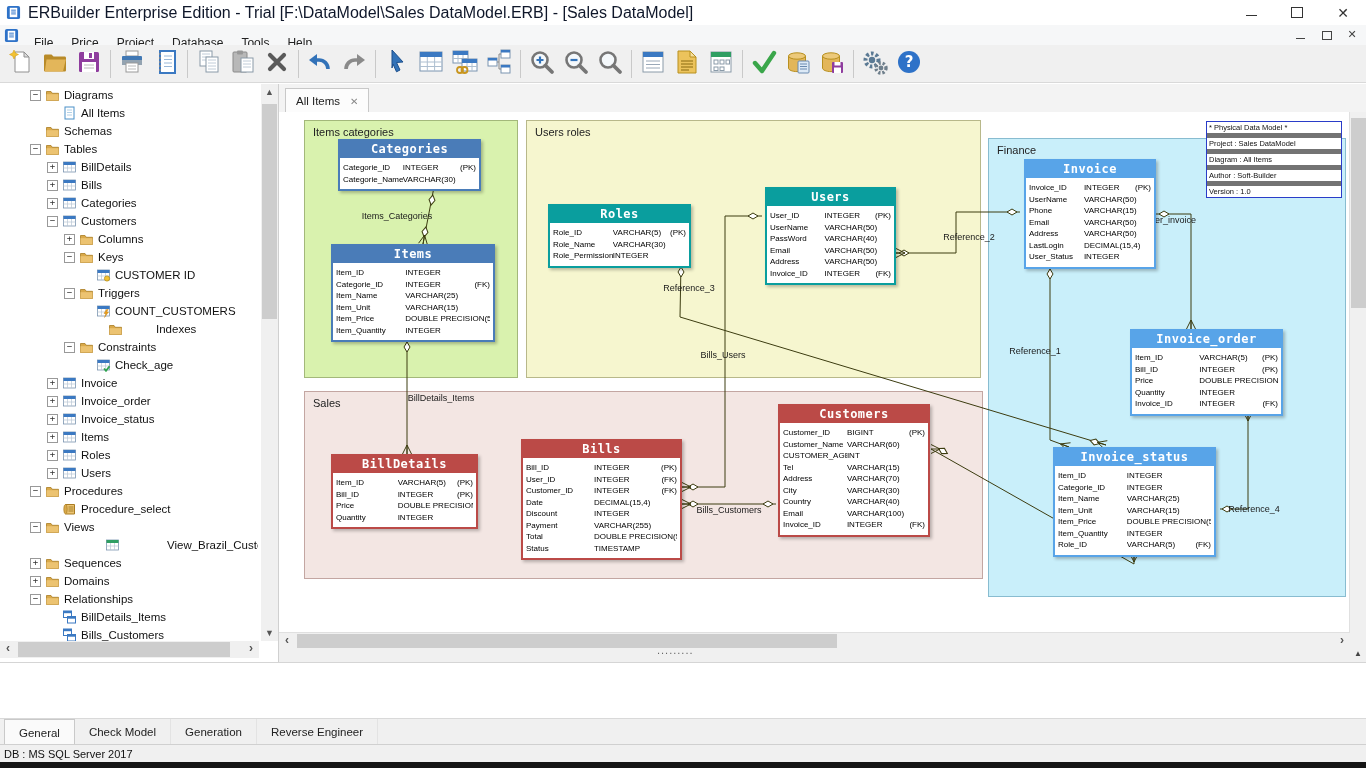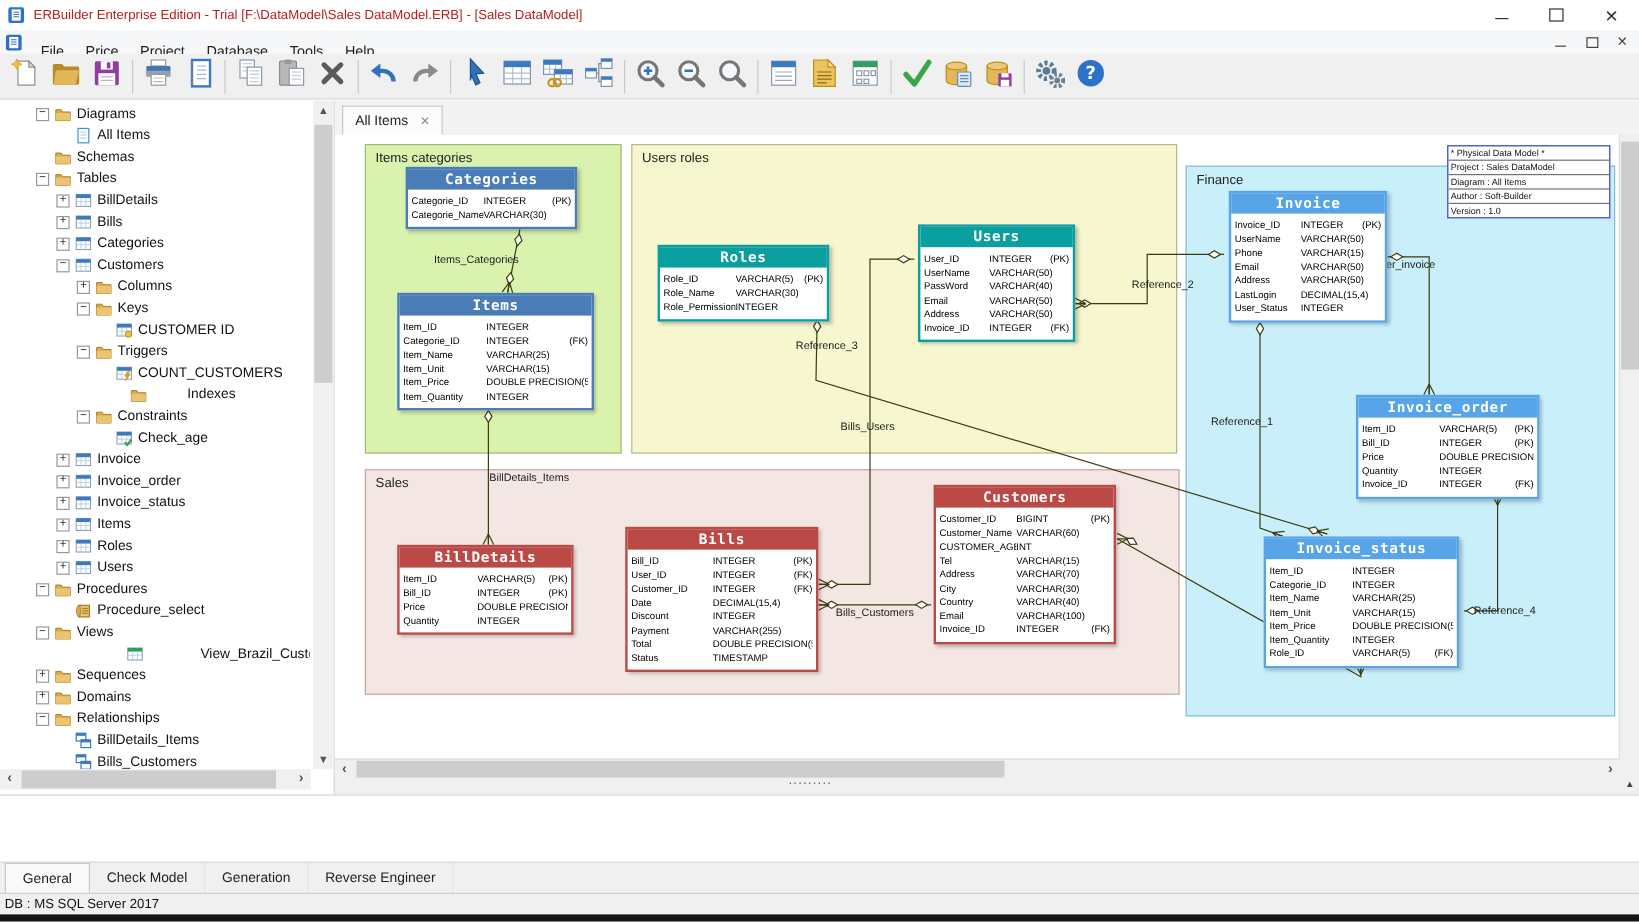--- a/index.html
+++ b/index.html
@@ -1,20 +1,20 @@
 <!DOCTYPE html>
 <html><head>
 <meta charset="utf-8">
 <style>
   html,body{margin:0;padding:0;background:#555;}
   .app{position:relative;width:1366px;height:768px;background:#fff;font-family:"Liberation Sans",sans-serif;overflow:hidden;user-select:none;}
   
   .titlebar{position:absolute;left:0;top:0;width:1366px;height:25px;background:#fff;border-bottom:1px solid #e8e8e8;display:flex;align-items:center;}
   .app-icon{width:16px;height:16px;margin:0 6px 0 6px;display:inline-block;}
-  .title-text{font-size:11px;color:#b91c1c;}
+  .title-text{font-size:16px;color:#0f172a;}
   .win-controls{position:absolute;right:0;top:0;height:25px;display:flex;}
   .winbtn{width:46px;height:25px;display:flex;align-items:center;justify-content:center;color:#333;font-size:14px;}
   .glyph-min{width:11px;height:1px;background:#333;margin-top:6px;}
   .glyph-max{width:10px;height:9px;border:1px solid #333;}
   
   .menubar{position:absolute;left:0;top:25px;width:1366px;height:20px;background:#f6f7f8;display:flex;align-items:center;border-bottom:1px solid #eceff2;}
   .menu-appicon{width:15px;height:15px;margin:0 6px 0 4px;}
   .menu-item{font-size:12px;color:#222;padding:2px 9px;margin-top:16px;}
   .mdi-controls{position:absolute;right:6px;top:2px;display:flex;gap:10px;align-items:center;}
   .mdi-btn{width:16px;height:14px;display:flex;align-items:center;justify-content:center;color:#444;font-size:11px;}
@@ -49,21 +49,21 @@
   .region-label{position:absolute;left:8px;top:5px;font-size:11px;color:#222;}
   .rel-svg{position:absolute;left:0;top:0;z-index:2;}
   .entity{position:absolute;z-index:3;background:#fff;box-shadow:2px 2px 3px rgba(0,0,0,.25);box-sizing:border-box;}
   .ent-header{height:17px;color:#fff;font-family:"DejaVu Sans Mono",monospace;font-weight:bold;font-size:12px;text-align:center;line-height:17px;letter-spacing:.5px;}
   .ent-body{padding:4px 3px;}
   .ent-row{display:flex;height:11.5px;font-size:8px;color:#000;white-space:nowrap;align-items:center;}
   .ent-name{width:45%;overflow:hidden;flex:none;}
   .ent-type{flex:1;overflow:hidden;}
   .ent-key{flex:none;}
   .note-box{position:absolute;z-index:4;background:#fff;border:1px solid #2a3cc8;}
-  .note-row{height:11px;border-bottom:1px solid #737373;font-size:7.5px;color:#111;line-height:11px;padding:0 2px;white-space:nowrap;overflow:hidden;}
+  .note-row{height:11px;border-bottom:5px solid #737373;font-size:7.5px;color:#111;line-height:11px;padding:0 2px;white-space:nowrap;overflow:hidden;}
   .note-row:last-child{border-bottom:none;}
   .canvas-vscroll{position:absolute;right:0;top:28px;width:16px;height:520px;background:#f0f0f0;border-left:1px solid #e0e0e0;}
   .canvas-hscroll{position:absolute;left:0;top:548px;width:1071px;height:16px;background:#f0f0f0;border-top:1px solid #e0e0e0;}
   .splitter{position:absolute;left:0;top:564px;width:100%;height:14px;background:#f0f0f0;}
   .dots{position:absolute;left:378px;top:-4px;color:#666;font-size:11px;letter-spacing:1px;}
   .collapse-btn{position:absolute;right:4px;top:1px;color:#444;font-size:8px;}
   
   .bottom-panel{position:absolute;left:0;top:662px;width:1366px;height:56px;background:#fff;border-top:1px solid #d5d5d5;}
   .bottom-tabs{position:absolute;left:0;top:718px;width:1366px;height:26px;background:#f0f0f0;border-top:1px solid #d9d9d9;display:flex;align-items:stretch;padding-left:4px;}
   .btab{font-size:11.5px;color:#222;padding:0 14px;display:flex;align-items:center;border-right:1px solid #e3e3e3;}

